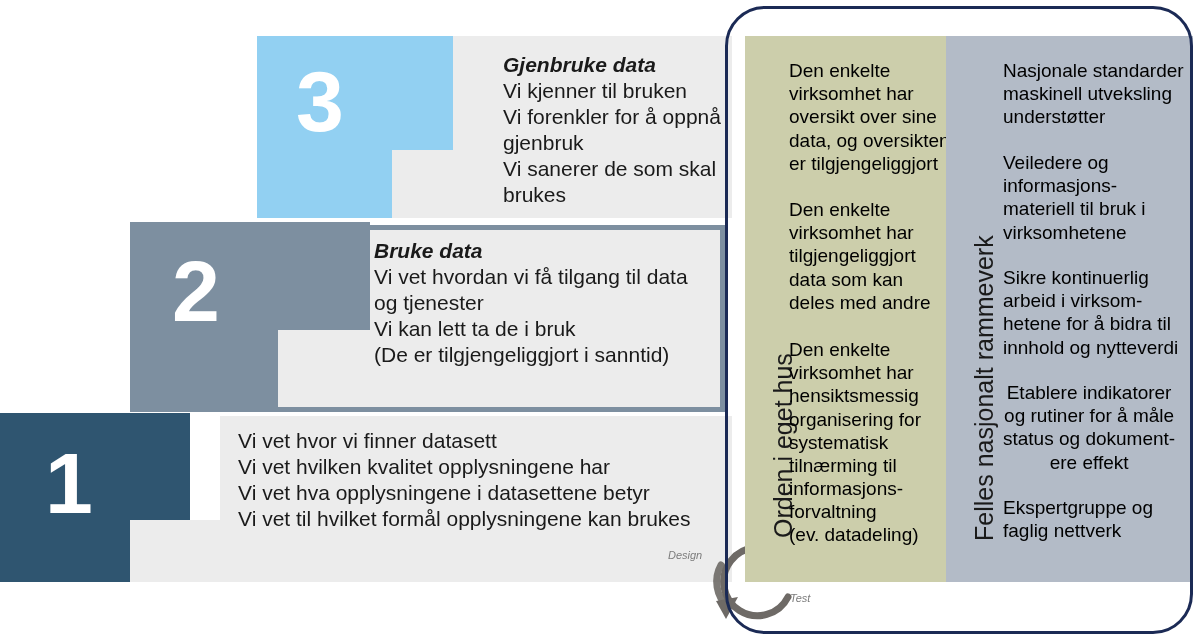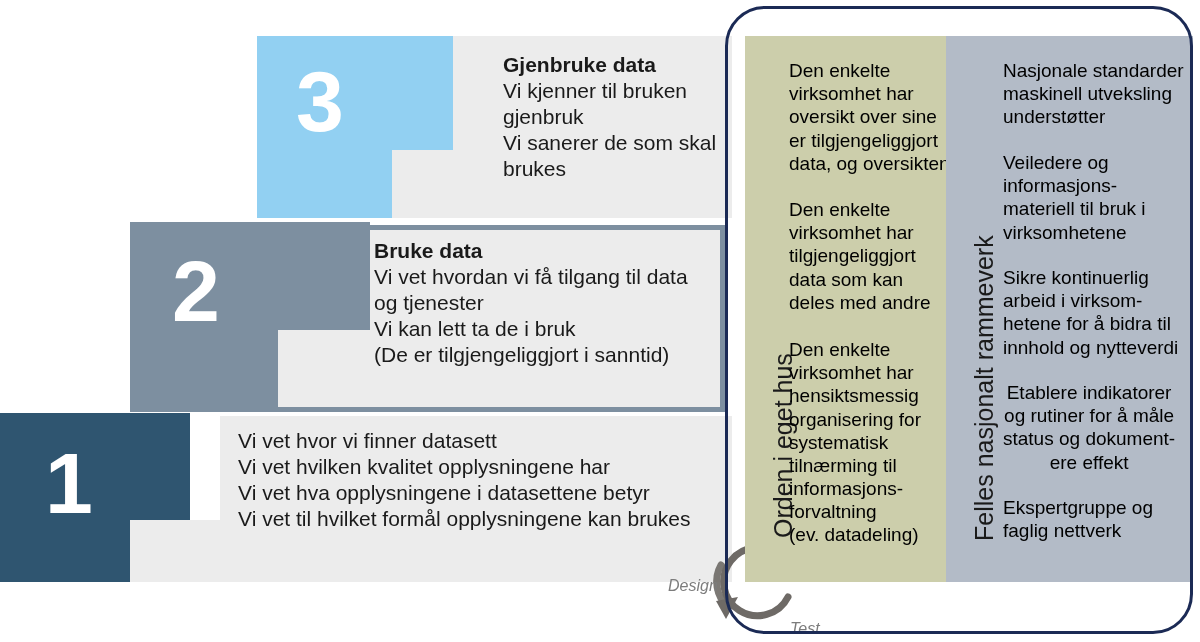--- a/index.html
+++ b/index.html
@@ -24,21 +24,21 @@
   
   .num{
     color:#ffffff;
     font-weight:bold;
     line-height:1;
     font-family:"Liberation Sans", sans-serif;
   }
 
   
   .steptxt{color:#1a1a1a;}
-  .steptxt .hd{font-weight:bold;}
+  .steptxt .hd{font-weight:bold;font-style:italic;}
   .steptxt .ln{white-space:nowrap;}
 
   
   #frame{
     left:725px;top:6px;width:468px;height:628px;
     border:3px solid #1b2a55;
     border-radius:40px;
     box-sizing:border-box;
     background:transparent;
     pointer-events:none;
@@ -53,38 +53,39 @@
     color:#1a1a1a;
     font-size:25px;
     white-space:nowrap;
     transform-origin:0 0;
     transform:rotate(-90deg);
   }
   .colitem{color:#000000;font-size:19px;line-height:1.22;}
   .colitem .ln{white-space:nowrap;}
 
   
-  .wm{color:#7c7c7c;font-style:italic;font-size:16px;margin-top:28px;}
+  .wm{color:#7c7c7c;font-style:italic;font-size:11px;}
 </style>
 </head>
 <body>
 
 <div id="stage">
 
   <div class="abs panel" style="left:392px;top:36px;width:340px;height:182px;"></div>
   <div class="abs panel" style="left:330px;top:150px;width:402px;height:68px;"></div>
 
   <div class="abs blk" style="left:257px;top:36px;width:196px;height:114px;background:#92d0f2;"></div>
   <div class="abs blk" style="left:257px;top:150px;width:135px;height:68px;background:#92d0f2;"></div>
 
   <div class="abs num" style="left:296px;top:58px;font-size:86px;">3</div>
 
   <div class="abs steptxt" style="left:503px;top:52px;font-size:21px;line-height:1.24;">
     <div class="hd">Gjenbruke data</div>
     <div class="ln">Vi kjenner til bruken</div>
+    <div class="ln">Vi forenkler for å oppnå</div>
     <div class="ln">gjenbruk</div>
     <div class="ln">Vi sanerer de som skal</div>
     <div class="ln">brukes</div>
   </div>
 
   <div class="abs" style="left:350px;top:225px;width:375px;height:187px;border:5px solid #7d8fa0;box-sizing:border-box;background:#ececec;"></div>
   <div class="abs panel" style="left:258px;top:330px;width:467px;height:82px;border-top:0;"></div>
   <div class="abs" style="left:258px;top:330px;width:467px;height:82px;border-left:5px solid #7d8fa0;border-bottom:5px solid #7d8fa0;border-right:5px solid #7d8fa0;box-sizing:border-box;"></div>
 
   <div class="abs blk" style="left:130px;top:222px;width:240px;height:108px;background:#7d8fa0;"></div>
@@ -124,22 +125,22 @@
   <div class="abs wm" style="left:668px;top:549px;">Design</div>
   <div class="abs wm" style="left:790px;top:592px;">Test</div>
 
   <div class="abs col colgreen" style="left:745px;top:36px;width:201px;height:546px;">
     <div class="vlabel" style="left:24px;top:502px;">Orden i eget hus</div>
 
     <div class="colitem abs" style="left:44px;top:23px;">
       <div class="ln">Den enkelte</div>
       <div class="ln">virksomhet har</div>
       <div class="ln">oversikt over sine</div>
+      <div class="ln">data, og oversikten</div>
       <div class="ln">er tilgjengeliggjort</div>
-      <div class="ln">data, og oversikten</div>
     </div>
 
     <div class="colitem abs" style="left:44px;top:162px;">
       <div class="ln">Den enkelte</div>
       <div class="ln">virksomhet har</div>
       <div class="ln">tilgjengeliggjort</div>
       <div class="ln">data som kan</div>
       <div class="ln">deles med andre</div>
     </div>
 

